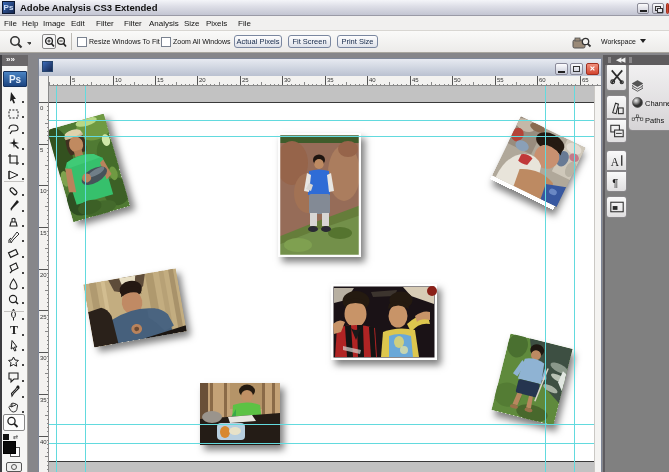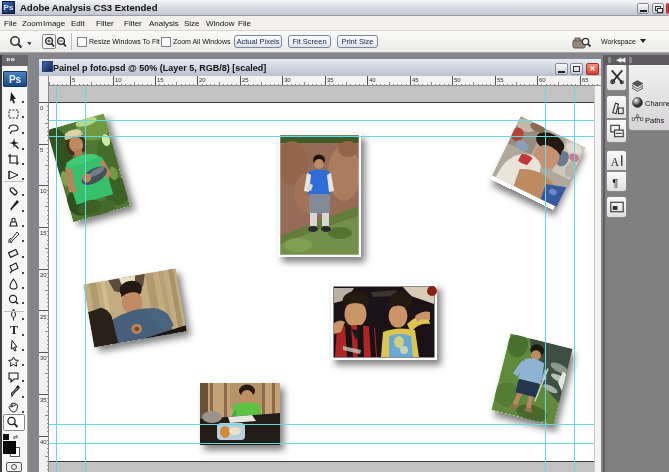--- a/index.html
+++ b/index.html
@@ -68,28 +68,28 @@
   <div class="winbtn abs" style="left:637px;">
     <div style="position:absolute; left:2px; top:6px; width:7px; height:2px; background:#222;"></div>
   </div>
   <div class="winbtn abs" style="left:652px;">
     <div style="position:absolute; left:2px; top:2px; width:6px; height:5px; border:1px solid #333; background:transparent;"></div>
     <div style="position:absolute; left:4px; top:4px; width:6px; height:5px; border:1px solid #333; background:#e6e6ee;"></div>
   </div>
   <div class="winbtn abs" style="left:666px; width:3px; background:#d2452e; border-color:#a03020;"></div>
   <div id="menubar" class="abs">
     <span style="left:4px;">File</span>
-    <span style="left:22px;">Zoom</span>
+    <span style="left:22px;">Help</span>
     <span style="left:43px;">Image</span>
     <span style="left:71px;">Edit</span>
     <span style="left:96px;">Filter</span>
     <span style="left:124px;">Filter</span>
     <span style="left:149px;">Analysis</span>
     <span style="left:184px;">Size</span>
-    <span style="left:206px;">Window</span>
+    <span style="left:206px;">Pixels</span>
     <span style="left:238px;">File</span>
   </div>
   <div id="optbar" class="abs">
     <svg class="abs" style="left:7px; top:4px;" width="24" height="15" viewBox="0 0 24 15">
       <circle cx="8" cy="6" r="4.2" fill="none" stroke="#333" stroke-width="1.6"></circle>
       <line x1="11" y1="9" x2="14.5" y2="12.5" stroke="#333" stroke-width="2.2"></line>
       <path d="M20 7 l5 0 l-2.5 3 z" fill="#444"></path>
     </svg>
     <div class="abs" style="left:42px; top:3px; width:14px; height:15px; border:1px solid #8a8a8a; background:#f6f6f6; border-radius:2px;"></div>
     <svg class="abs" style="left:44px; top:5px;" width="32" height="13" viewBox="0 0 32 13">
@@ -219,21 +219,20 @@
   </svg>
 <div class="abs" style="left:3px; top:434px; width:6px; height:6px; background:#111;"></div>
 <div class="abs" style="left:13px; top:433px; font-size:6px; color:#333;">⇄</div>
 <div class="abs" style="left:10px; top:447px; width:10px; height:10px; background:#fff; border:1px solid #555;"></div>
 <div class="abs" style="left:3px; top:441px; width:13px; height:13px; background:#0a0a0a; border:1px solid #000;"></div>
 <div class="abs" style="left:6px; top:462px; width:16px; height:10px; border:1px solid #555; border-radius:2px; background:#f0f0ef;"></div>
 <div class="abs" style="left:11px; top:464px; width:6px; height:6px; border:1px solid #555; border-radius:50%;"></div>
   <div id="docwin" class="abs">
     <div id="doctitle" class="abs"></div>
     <div id="dticon" class="abs"></div>
-    <div id="dttext" class="abs">Painel p foto.psd @ 50% (Layer 5, RGB/8) [scaled]</div>
     <div class="dbtn abs" style="left:516px;">
       <div style="position:absolute; left:2px; top:7px; width:7px; height:2px; background:#222;"></div>
     </div>
     <div class="dbtn abs" style="left:531px;">
       <div style="position:absolute; left:2px; top:2px; width:7px; height:6px; border:1px solid #333;"></div>
     </div>
     <div class="dbtn abs" id="dclose" style="left:547px;">✕</div>
     <div id="rcorner" class="abs"></div>
     <div id="hruler" class="abs">
       <div class="rnum" style="left:23px; top:1px;">5</div>

